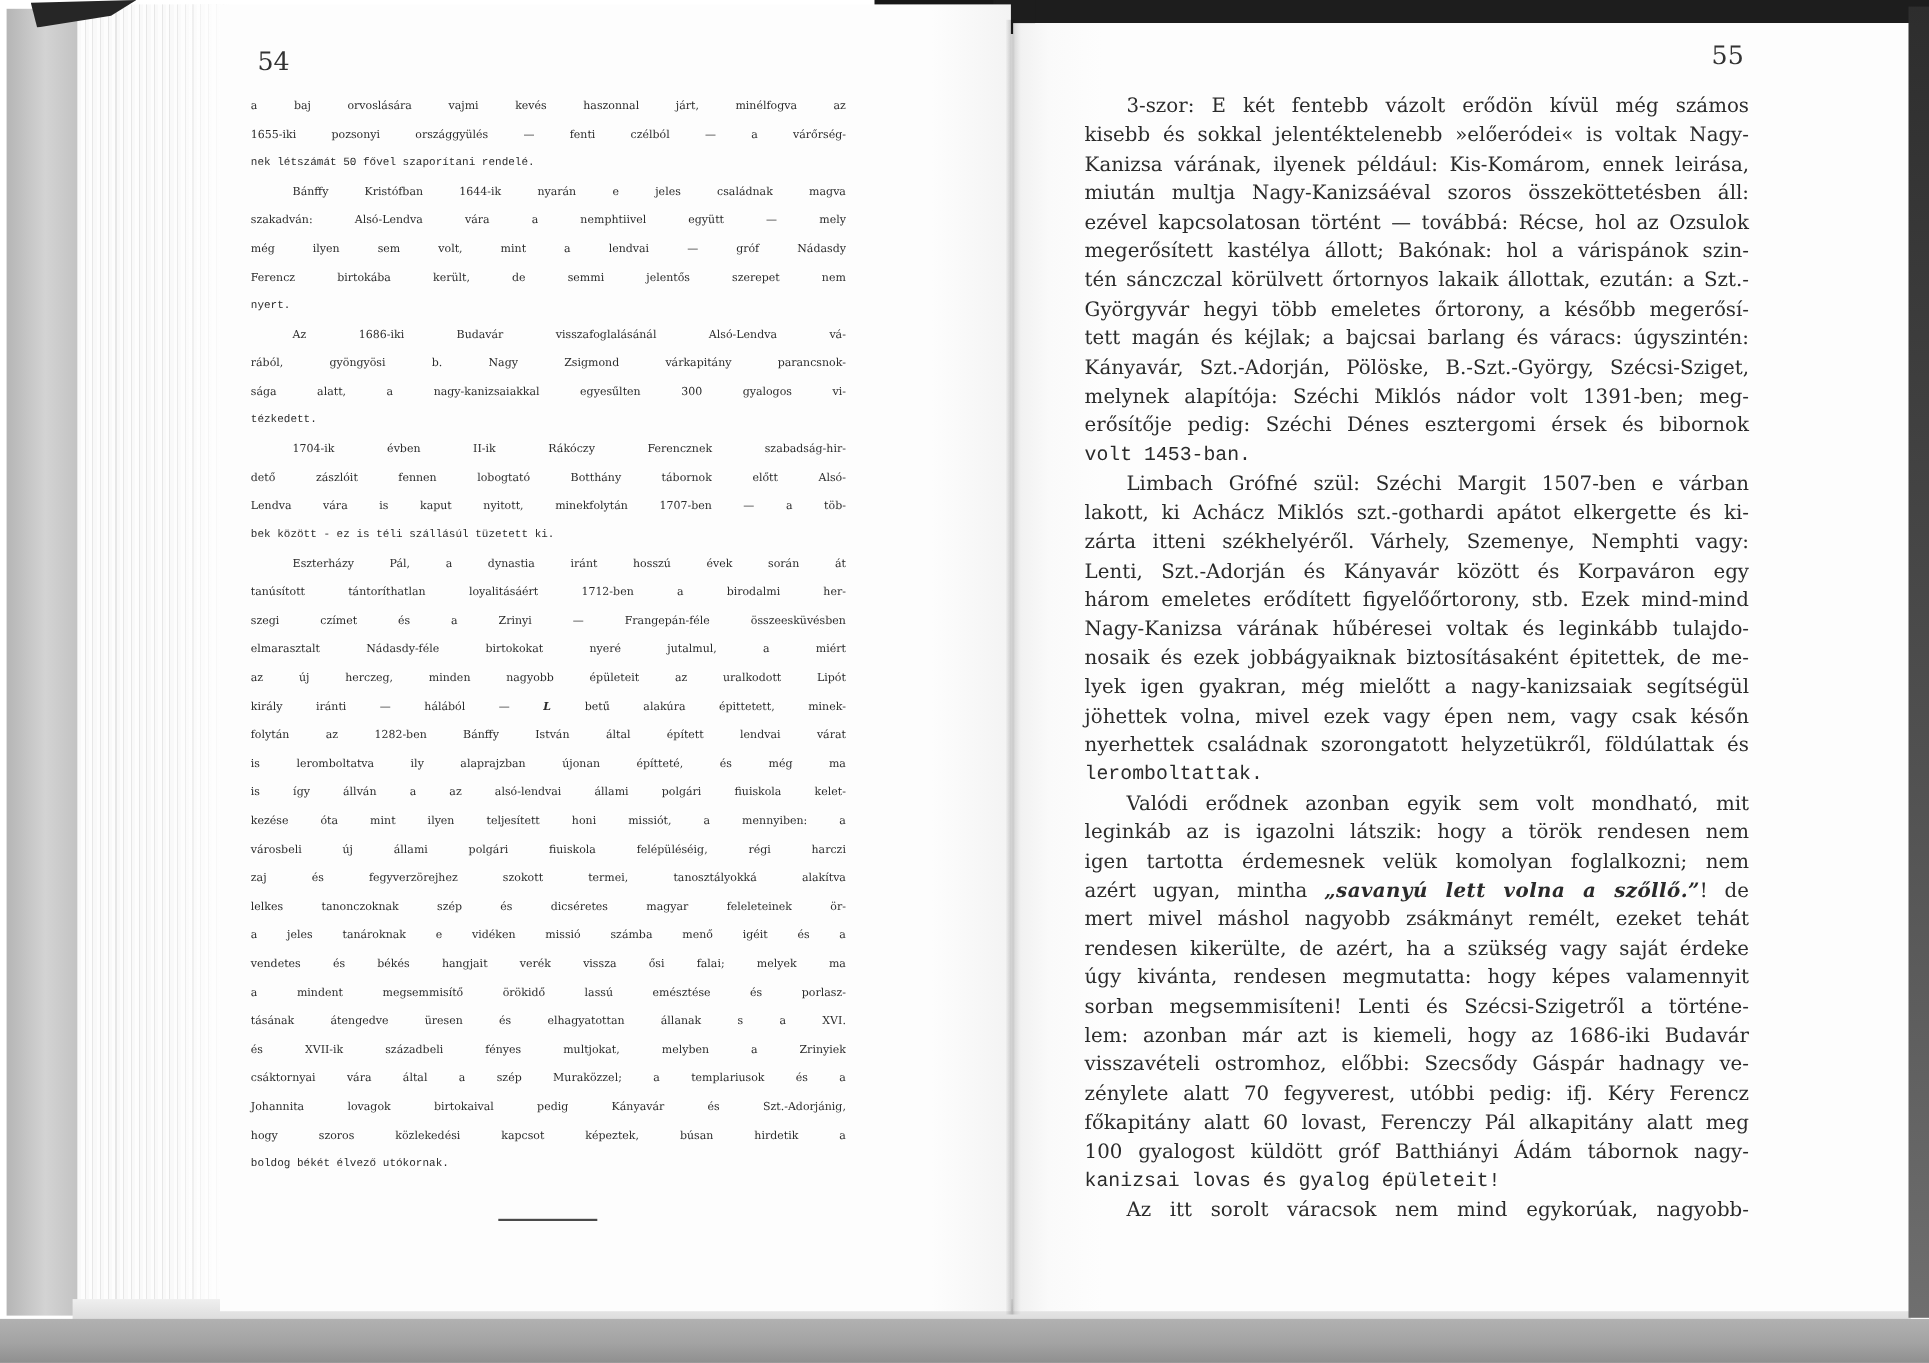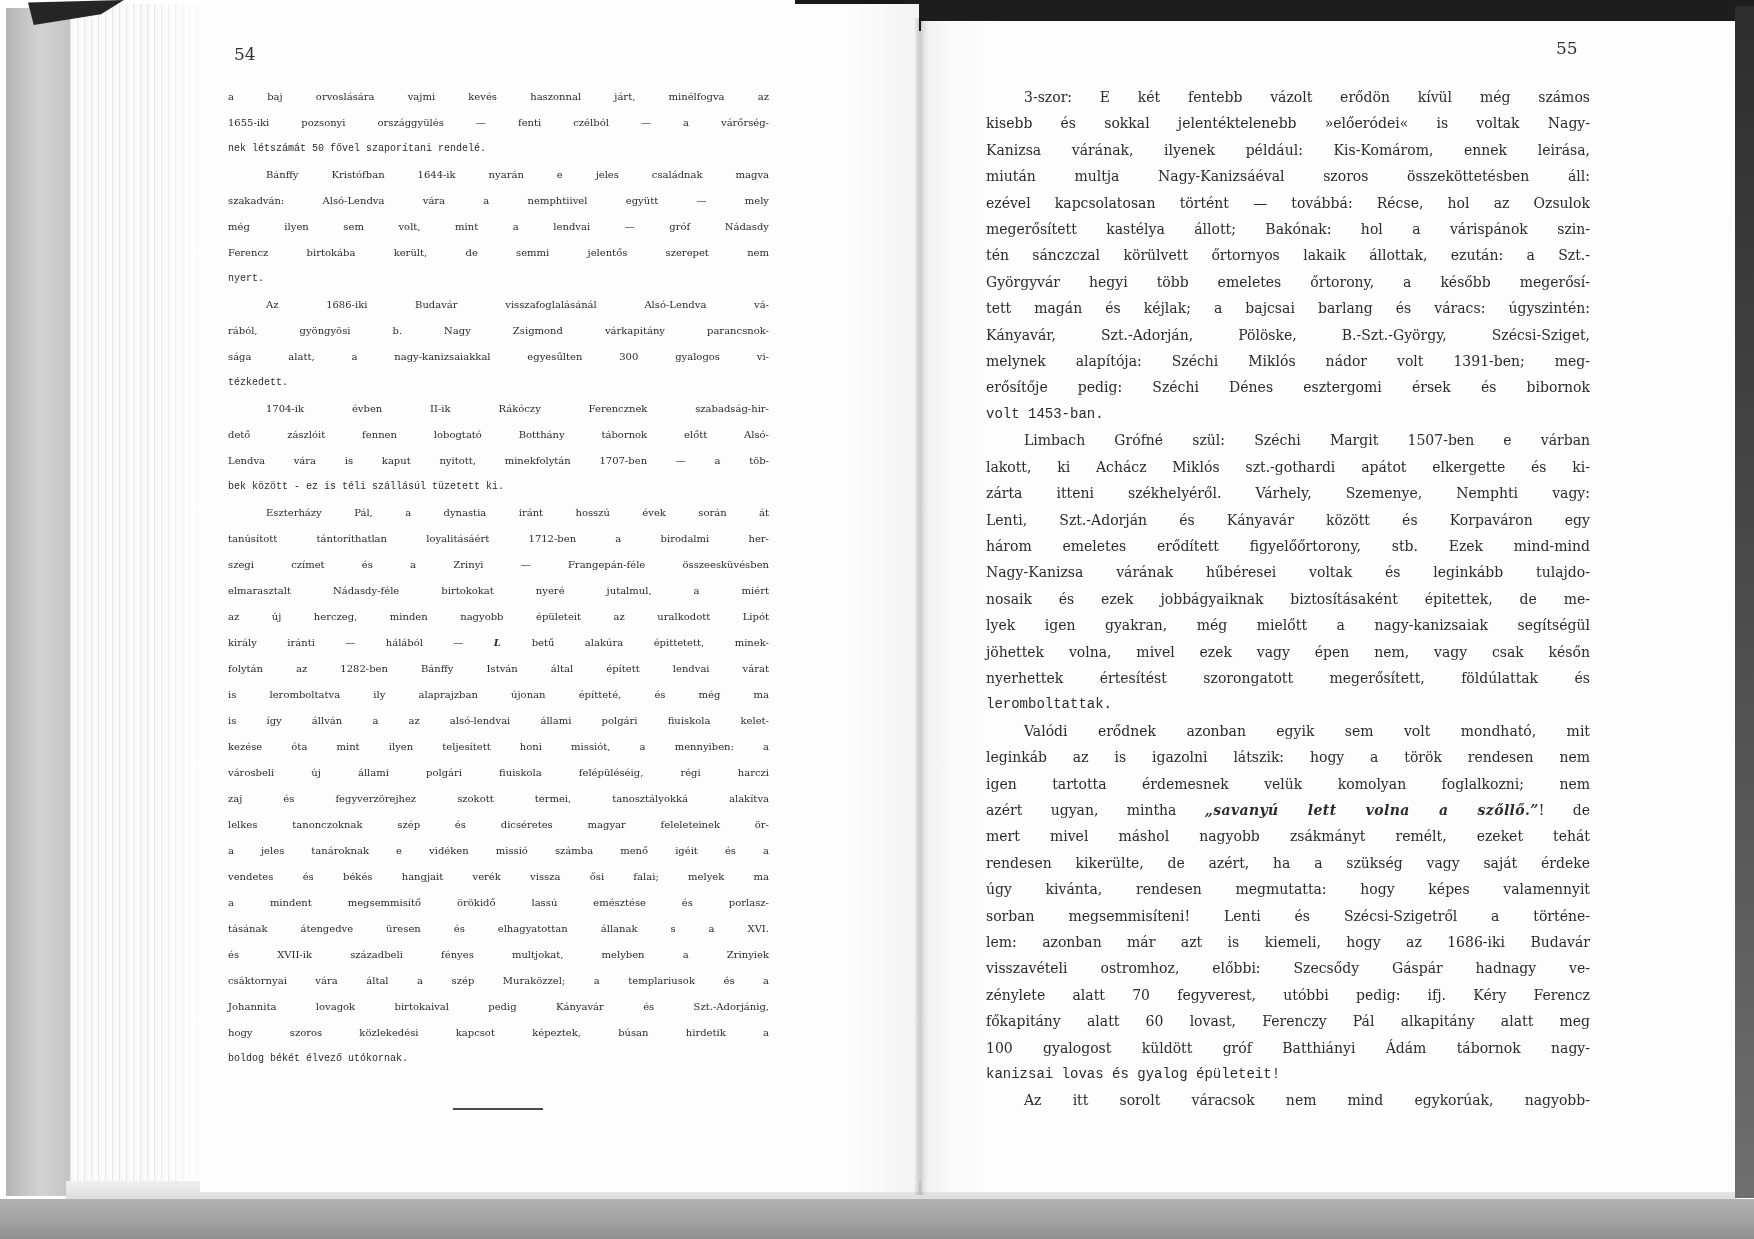--- a/index.html
+++ b/index.html
@@ -31,27 +31,27 @@
   .gutter{left:914px;top:18px;width:14px;height:1177px;
     background:linear-gradient(90deg,rgba(0,0,0,0),rgba(0,0,0,.20) 45%,rgba(0,0,0,.08) 62%,rgba(0,0,0,0));}
   .right-strip{left:1735px;top:6px;width:19px;height:1192px;
     background:linear-gradient(180deg,#2d2d2d,#454545 40%,#5c5c5c 75%,#6f6f6f);}
   .bottom-page-edge{left:66px;top:1181px;width:1671px;height:19px;
     background:linear-gradient(180deg,#efefef,#dcdcdc);}
   .bottom-band{left:0;top:1199px;width:1754px;height:40px;
     background:linear-gradient(180deg,#b1b1b1,#a3a3a3 55%,#8f8f8f);}
 
   
-  .pnum{font-size:17px;color:#333;}
+  .pnum{font-size:23px;color:#333;}
   .pnum-left{left:234px;top:44px;}
   .pnum-right{left:1556px;top:38px;}
   .col{text-rendering:optimizeLegibility;}
   .col-left{left:228px;top:84px;width:541px;font-size:10px;}
   .col-left .line{line-height:26px;}
-  .col-right{left:986px;top:84px;width:604px;font-size:14px;}
+  .col-right{left:986px;top:84px;width:604px;font-size:18px;}
   .col-right .line{line-height:26.4px;}
   .line{text-align:justify;text-align-last:justify;}
   .line.end{text-align-last:left;font-family:Liberation Mono, monospace;}
   .line.indent{text-indent:38px;}
   .em{font-weight:bold;font-style:italic;letter-spacing:.4px;}
   .rule{left:453px;top:1108px;width:90px;height:0;border-top:2px solid #4a4a4a;}
 </style>
 </head>
 <body>
 
@@ -131,21 +131,21 @@
       <div class="line end">volt 1453-ban.</div>
       <div class="line indent">Limbach Grófné szül: Széchi Margit 1507-ben e várban</div>
       <div class="line">lakott, ki Achácz Miklós szt.-gothardi apátot elkergette és ki-</div>
       <div class="line">zárta itteni székhelyéről. Várhely, Szemenye, Nemphti vagy:</div>
       <div class="line">Lenti, Szt.-Adorján és Kányavár között és Korpaváron egy</div>
       <div class="line">három emeletes erődített figyelőőrtorony, stb. Ezek mind-mind</div>
       <div class="line">Nagy-Kanizsa várának hűbéresei voltak és leginkább tulajdo-</div>
       <div class="line">nosaik és ezek jobbágyaiknak biztosításaként épitettek, de me-</div>
       <div class="line">lyek igen gyakran, még mielőtt a nagy-kanizsaiak segítségül</div>
       <div class="line">jöhettek volna, mivel ezek vagy épen nem, vagy csak későn</div>
-      <div class="line">nyerhettek értesítést szorongatott megerősített, földúlattak és</div>
+      <div class="line">nyerhettek családnak szorongatott helyzetükről, földúlattak és</div>
       <div class="line end">leromboltattak.</div>
       <div class="line indent">Valódi erődnek azonban egyik sem volt mondható, mit</div>
       <div class="line">leginkáb az is igazolni látszik: hogy a török rendesen nem</div>
       <div class="line">igen tartotta érdemesnek velük komolyan foglalkozni; nem</div>
       <div class="line"><span>azért ugyan, mintha </span><span class="em">„savanyú lett volna a szőllő.”</span><span>! de</span></div>
       <div class="line">mert mivel máshol nagyobb zsákmányt remélt, ezeket tehát</div>
       <div class="line">rendesen kikerülte, de azért, ha a szükség vagy saját érdeke</div>
       <div class="line">úgy kivánta, rendesen megmutatta: hogy képes valamennyit</div>
       <div class="line">sorban megsemmisíteni! Lenti és Szécsi-Szigetről a történe-</div>
       <div class="line">lem: azonban már azt is kiemeli, hogy az 1686-iki Budavár</div>

